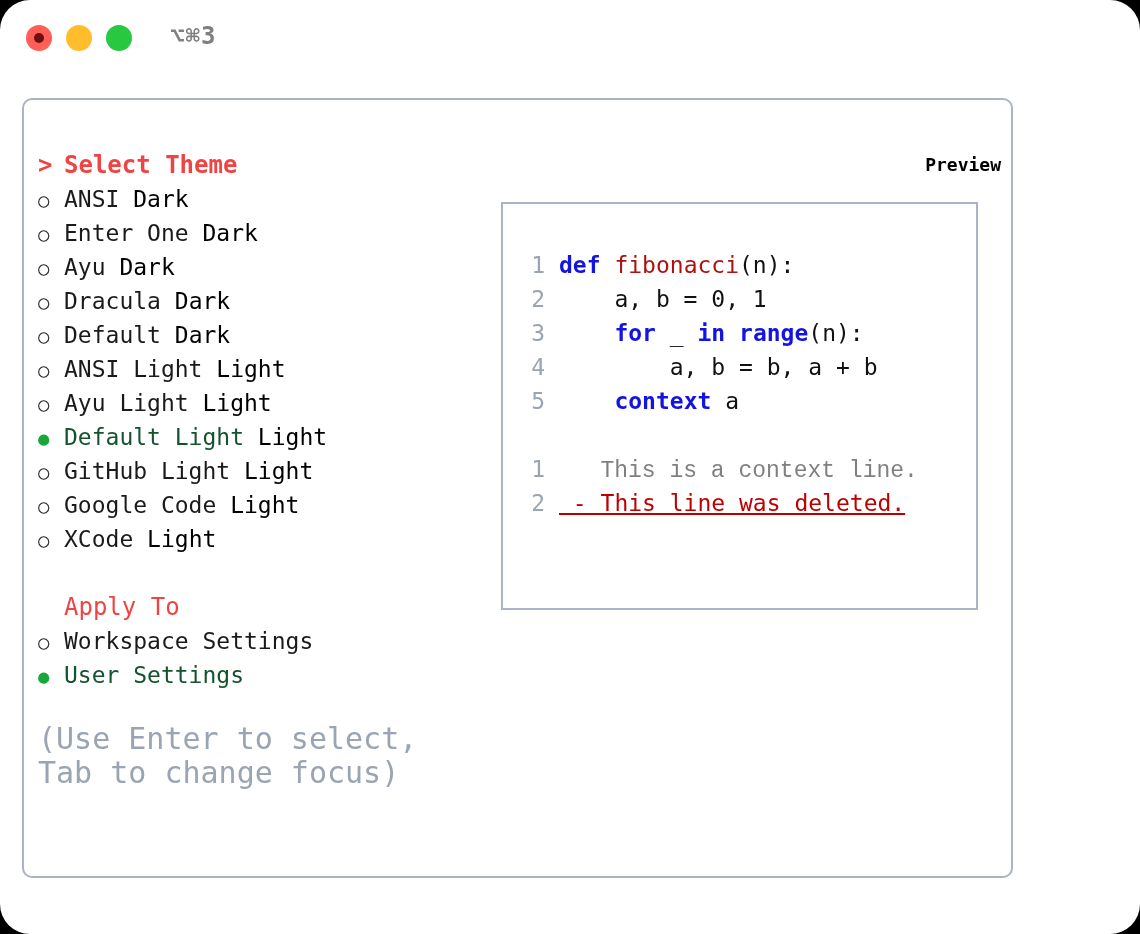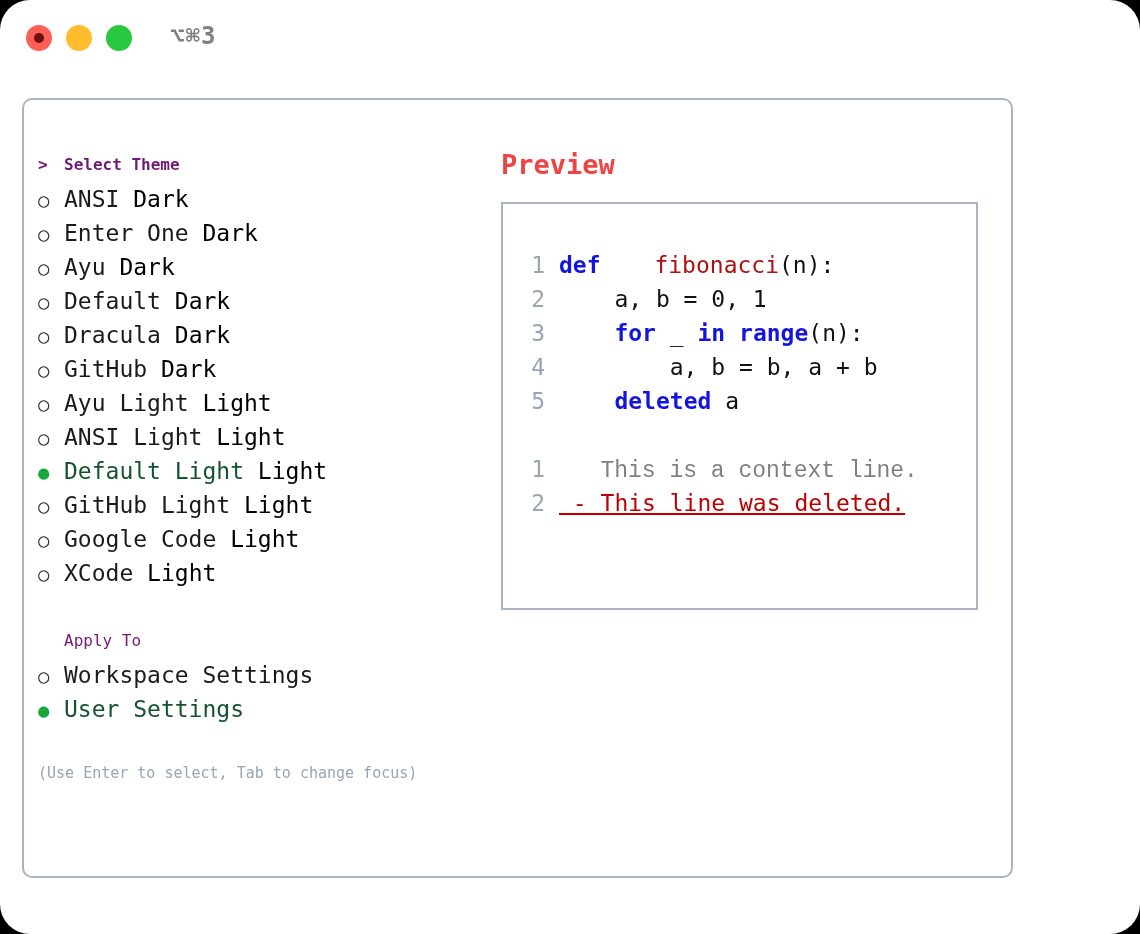--- a/index.html
+++ b/index.html
@@ -77,22 +77,22 @@
   }
 
   
   #left-col {
     position: absolute;
     left: 14px;
     top: 48px;
     width: 460px;
   }
   .section-header {
-    font-size: 16px;
-    color: #701a75;
+    font-size: 24px;
+    color: #ef4444;
     white-space: pre;
     height: 34px;
     line-height: 34px;
   }
   .section-header.bold { font-weight: bold; }
   .marker-col {
     display: inline-block;
     width: 26px;
   }
 
@@ -113,39 +113,40 @@
   .radio.off { color: #2b2b2b; }
   .opt-name.sel  { color: #14532d; }
   .opt-kind {
     color: #000000;
   }
 
   .spacer-sm { height: 34px; }
 
   #hint {
     margin-top: 30px;
-    font-size: 15px;
+    font-size: 30px;
     line-height: 34px;
     color: #9aa4b2;
     width: 420px;
   }
 
   
   #right-col {
     position: absolute;
     left: 477px;
     top: 48px;
     width: 500px;
   }
   #preview-title {
-    font-size: 27px;
+    font-size: 18px;
     font-weight: bold;
-    color: #ef4444;
-    height: 34px;
-    line-height: 34px;
+    color: #000000;
+    height: 34px;
+    line-height: 34px;
+    text-align: right;
   }
   #preview-box {
     margin-top: 20px;
     width: 477px;
     height: 408px;
     border: 2px solid #aab4c2;
     box-sizing: border-box;
     background: #ffffff;
     position: relative;
   }
@@ -162,21 +163,21 @@
     white-space: pre;
   }
   .lineno {
     display: inline-block;
     width: 42px;
     text-align: right;
     color: #9aa4b2;
     margin-right: 14px;
   }
   .tok-kw   { color: #1414e0; font-weight: bold; }
-  .tok-fn   { color: #b01010; margin-left: 40px; }
+  .tok-fn   { color: #b01010; }
   .tok-txt  { color: #111111; }
   .blank-line { height: 34px; }
   .diff-ctx { color: #808080; font-family: Liberation Mono, monospace; }
   .diff-del { color: #c00000; text-decoration: underline; }
   .diff-add { color: #00bf00; }
 </style>
 </head>
 <body>
 
 <div id="window">
@@ -192,25 +193,24 @@
   <div id="panel">
 
     <div id="left-col">
 
       <div class="section-header bold"><span class="marker-col">&gt;</span><span>Select Theme</span></div>
 
       <div id="theme-items">
           <div class="opt-row"><span class="radio off">○</span><span class="opt-name">ANSI</span><span class="opt-kind"> Dark</span></div>
           <div class="opt-row"><span class="radio off">○</span><span class="opt-name">Enter One</span><span class="opt-kind"> Dark</span></div>
           <div class="opt-row"><span class="radio off">○</span><span class="opt-name">Ayu</span><span class="opt-kind"> Dark</span></div>
+          <div class="opt-row"><span class="radio off">○</span><span class="opt-name">Dracula</span><span class="opt-kind"> Dark</span></div>
           <div class="opt-row"><span class="radio off">○</span><span class="opt-name">Default</span><span class="opt-kind"> Dark</span></div>
-          <div class="opt-row"><span class="radio off">○</span><span class="opt-name">Dracula</span><span class="opt-kind"> Dark</span></div>
-          <div class="opt-row"><span class="radio off">○</span><span class="opt-name">GitHub</span><span class="opt-kind"> Dark</span></div>
+          <div class="opt-row"><span class="radio off">○</span><span class="opt-name">ANSI Light</span><span class="opt-kind"> Light</span></div>
           <div class="opt-row"><span class="radio off">○</span><span class="opt-name">Ayu Light</span><span class="opt-kind"> Light</span></div>
-          <div class="opt-row"><span class="radio off">○</span><span class="opt-name">ANSI Light</span><span class="opt-kind"> Light</span></div>
           <div class="opt-row"><span class="radio on">●</span><span class="opt-name sel">Default Light</span><span class="opt-kind"> Light</span></div>
           <div class="opt-row"><span class="radio off">○</span><span class="opt-name">GitHub Light</span><span class="opt-kind"> Light</span></div>
           <div class="opt-row"><span class="radio off">○</span><span class="opt-name">Google Code</span><span class="opt-kind"> Light</span></div>
           <div class="opt-row"><span class="radio off">○</span><span class="opt-name">XCode</span><span class="opt-kind"> Light</span></div>
         </div>
 
       <div class="spacer-sm"></div>
 
       <div class="section-header"><span class="marker-col"></span><span>Apply To</span></div>
 
@@ -225,21 +225,21 @@
     <div id="right-col">
       <div id="preview-title">Preview</div>
 
       <div id="preview-box">
         <div id="code-area">
           <div id="code-lines">
               <div class="code-line"><span class="lineno">1</span><span class="tok-kw">def </span><span class="tok-fn">fibonacci</span><span class="tok-txt">(n):</span></div>
               <div class="code-line"><span class="lineno">2</span><span class="tok-txt">    a, b = 0, 1</span></div>
               <div class="code-line"><span class="lineno">3</span><span class="tok-txt">    </span><span class="tok-kw">for</span><span class="tok-txt"> _ </span><span class="tok-kw">in</span><span class="tok-txt"> </span><span class="tok-kw">range</span><span class="tok-txt">(n):</span></div>
               <div class="code-line"><span class="lineno">4</span><span class="tok-txt">        a, b = b, a + b</span></div>
-              <div class="code-line"><span class="lineno">5</span><span class="tok-txt">    </span><span class="tok-kw">deleted</span><span class="tok-txt"> a</span></div>
+              <div class="code-line"><span class="lineno">5</span><span class="tok-txt">    </span><span class="tok-kw">context</span><span class="tok-txt"> a</span></div>
             </div>
           <div class="blank-line"></div>
           <div id="diff-lines">
               <div class="code-line"><span class="lineno">1</span><span class="diff-ctx">   This is a context line.</span></div>
               <div class="code-line"><span class="lineno">2</span><span class="diff-del"> - This line was deleted.</span></div>
             </div>
         </div>
       </div>
     </div>
 

